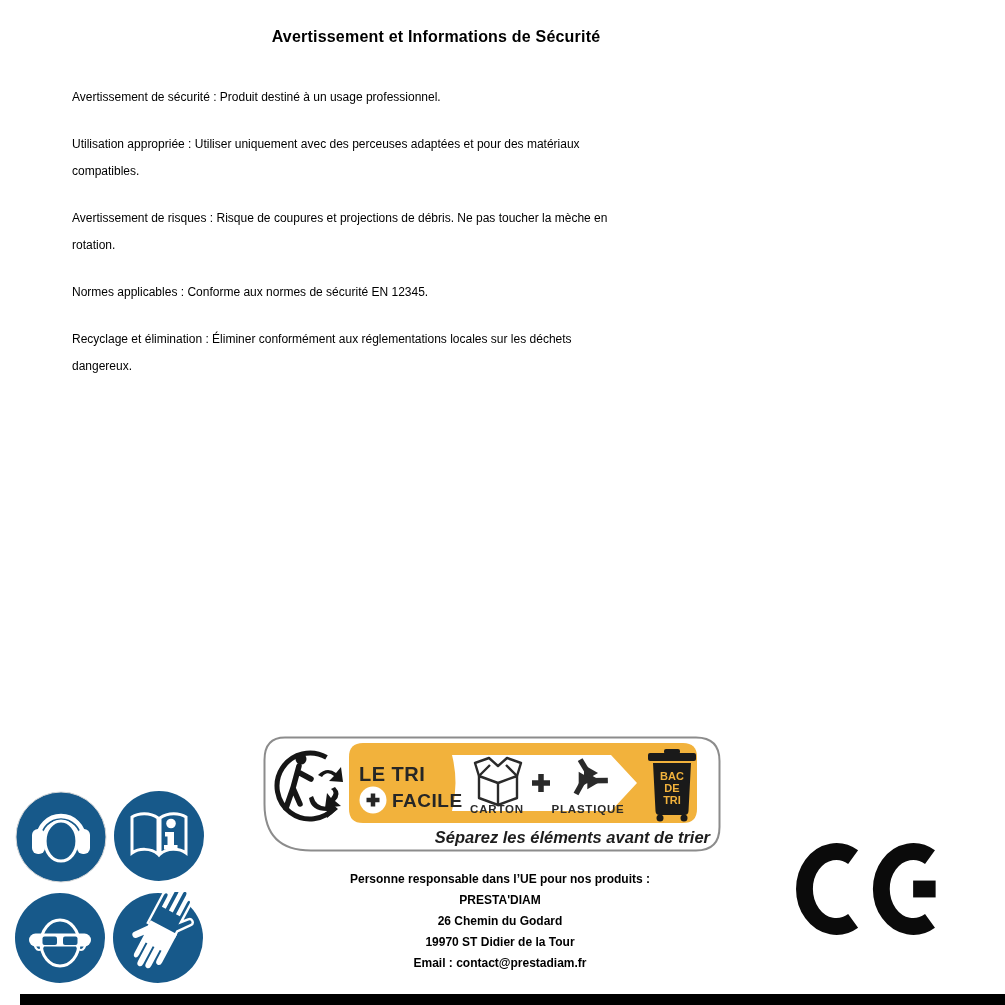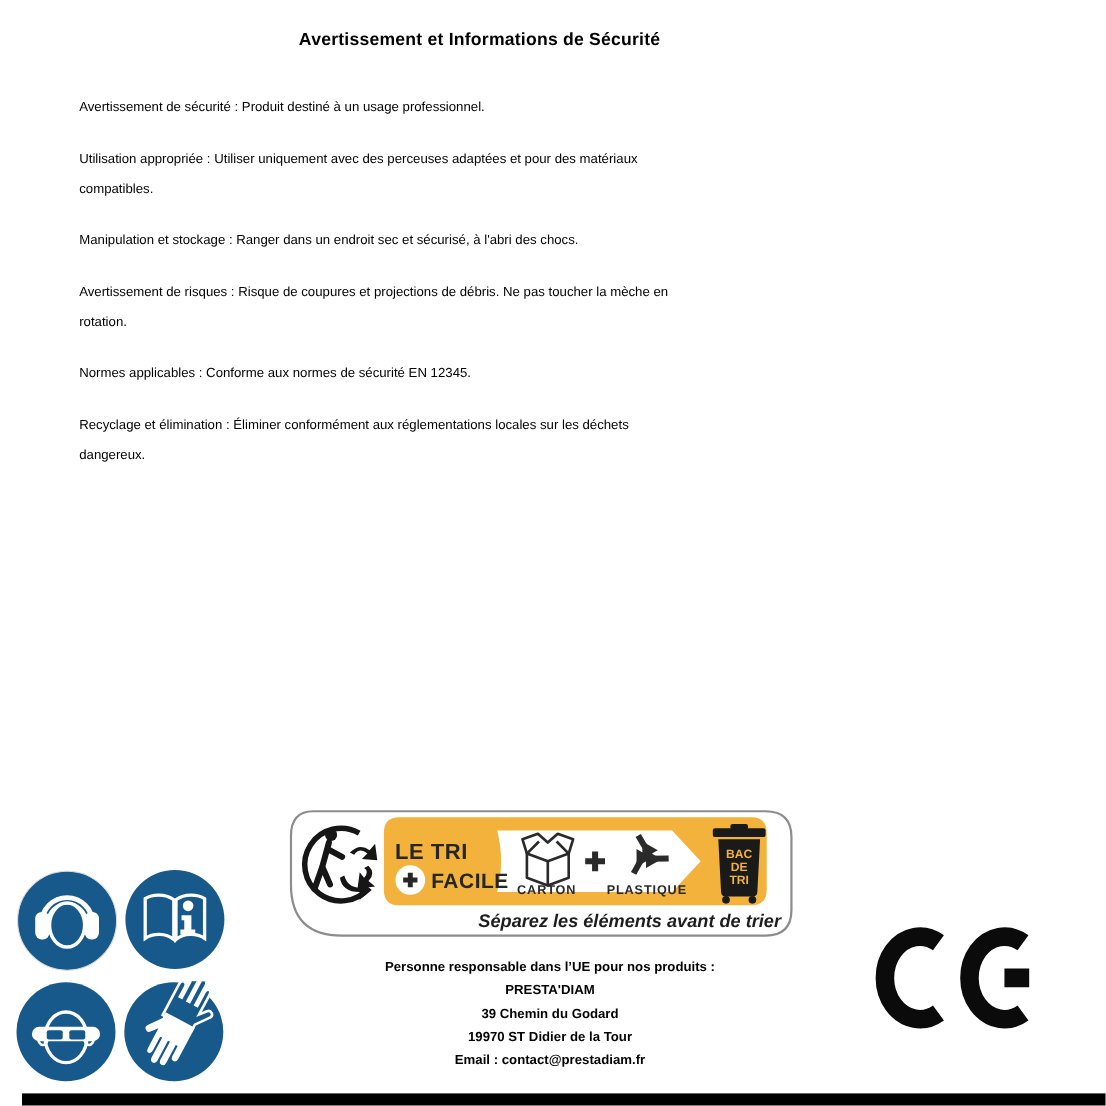--- a/index.html
+++ b/index.html
@@ -28,21 +28,20 @@
 </style>
 </head>
 <body>
 
 <div class="page-title">Avertissement et Informations de Sécurité</div>
 
 <div class="body-text">
   <p>Avertissement de sécurité : Produit destiné à un usage professionnel.</p>
   <p>Utilisation appropriée : Utiliser uniquement avec des perceuses adaptées et pour des matériaux
 compatibles.</p>
-  <p>Manipulation et stockage : Ranger dans un endroit sec et sécurisé, à l'abri des chocs.</p>
   <p>Avertissement de risques : Risque de coupures et projections de débris. Ne pas toucher la mèche en
 rotation.</p>
   <p>Normes applicables : Conforme aux normes de sécurité EN 12345.</p>
   <p>Recyclage et élimination : Éliminer conformément aux réglementations locales sur les déchets
 dangereux.</p>
 </div>
 
 <svg class="picto" style="left:15px;top:791px" width="92" height="92" viewBox="0 0 92 92">
   <circle cx="46" cy="46" r="45" fill="#17598A" stroke="#d9d9d9" stroke-width="1"></circle>
   <ellipse cx="46" cy="50" rx="16" ry="20" fill="none" stroke="#fff" stroke-width="3.2"></ellipse>
@@ -137,21 +136,21 @@
     <text x="24" y="43" text-anchor="middle" font-size="11" font-weight="bold" fill="#F2B23C">DE</text>
     <text x="24" y="55" text-anchor="middle" font-size="11" font-weight="bold" fill="#F2B23C">TRI</text>
   </g>
 
   <text x="447" y="107" text-anchor="end" font-size="16.5" font-weight="bold" font-style="italic" fill="#1d1d1d">Séparez les éléments avant de trier</text>
 </svg>
 
 <div class="contact">
   <div>Personne responsable dans l’UE pour nos produits :</div>
   <div>PRESTA'DIAM</div>
-  <div>39 Chemin du Godard</div>
+  <div>26 Chemin du Godard</div>
   <div>19970 ST Didier de la Tour</div>
   <div>Email : contact@prestadiam.fr</div>
 </div>
 
 <svg class="ce" width="150" height="94" viewBox="0 0 160 100" aria-label="CE">
   <g fill="none" stroke="#0b0b0b" stroke-width="18">
     <path d="M62,16 A34,40 0 1 0 62,84"></path>
     <path d="M144,16 A34,40 0 1 0 144,84"></path>
     <path d="M126,50 H150"></path>
   </g>

